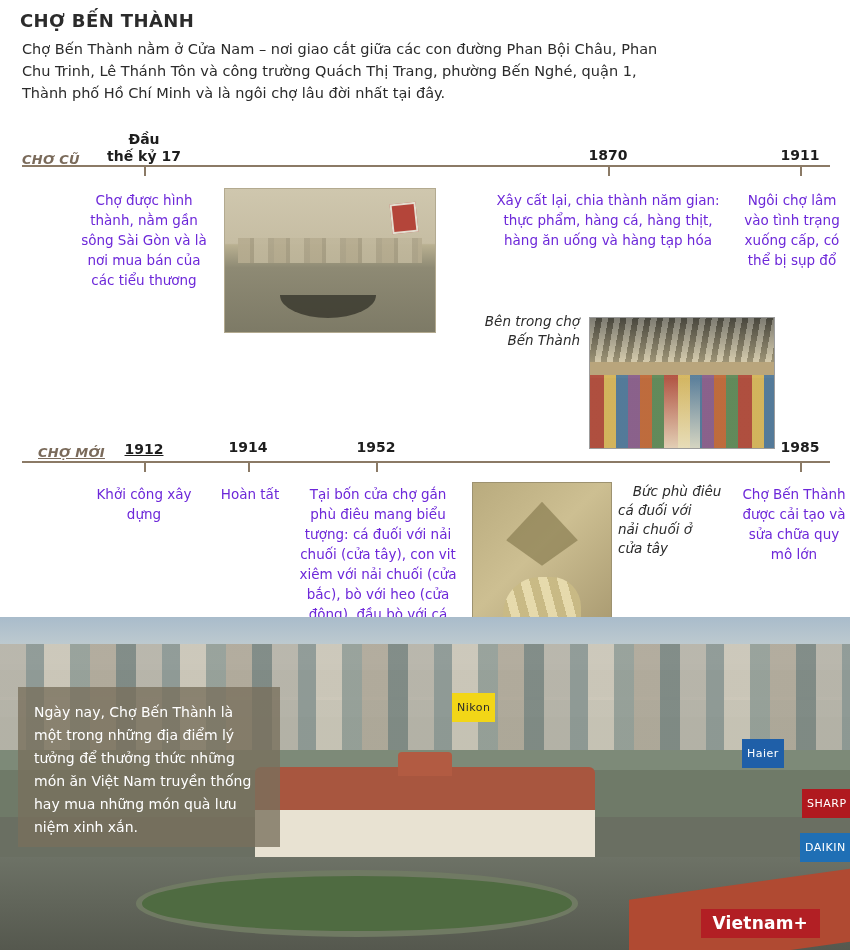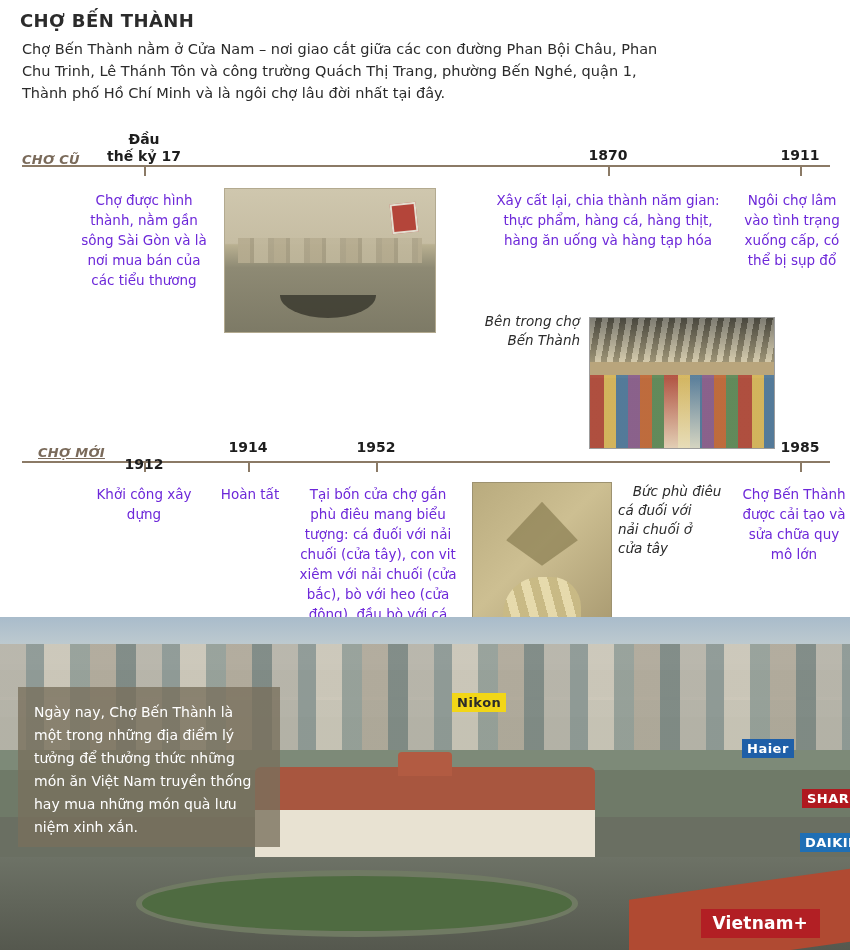--- a/index.html
+++ b/index.html
@@ -164,22 +164,22 @@
     position:absolute; left:0; right:0; top:72%; height:28%;
     background:linear-gradient(to bottom,#6d7266,#55584e);
   }
   .city .redroof {
     position:absolute; right:-2%; top:80%; width:28%; height:22%;
     background:#b04a32; transform:skewY(-8deg);
   }
 
   
   .bb {
-    position:absolute; font-size:13px; font-weight:bold; color:#fff;
-    padding:2px 5px; letter-spacing:.5px;
+    position:absolute; font-size:11px; font-weight:normal; color:#fff;
+    padding:8px 5px; letter-spacing:.5px;
   }
 
   
   .overlay {
     position:absolute; left:18px; top:687px; width:262px; height:160px;
     background:rgba(120,112,92,0.78);
     color:#ffffff;
     padding:14px 16px;
     font-size:14px; line-height:23px;
   }
@@ -233,21 +233,21 @@
   </div>
 
   <div class="tl-label" style="left:38px; top:445px;text-decoration:underline;">CHỢ MỚI</div>
   <div class="tl-line" style="left:22px; top:461px; width:808px;"></div>
 
   <div class="tick" style="left:144px; top:461px;"></div>
   <div class="tick" style="left:248px; top:461px;"></div>
   <div class="tick" style="left:376px; top:461px;"></div>
   <div class="tick" style="left:800px; top:461px;"></div>
 
-  <div class="yr" style="left:84px; top:456px; width:120px;">1912</div>
+  <div class="yr" style="left:84px; top:441px; width:120px;text-decoration:underline;">1912</div>
   <div class="yr" style="left:188px; top:439px; width:120px;">1914</div>
   <div class="yr" style="left:316px; top:439px; width:120px;">1952</div>
   <div class="yr" style="left:740px; top:439px; width:120px;">1985</div>
 
   <div class="blurb" style="left:86px; top:484px; width:116px;">Khởi công xây dựng</div>
   <div class="blurb" style="left:198px; top:484px; width:104px;">Hoàn tất</div>
   <div class="blurb" style="left:296px; top:484px; width:164px;">Tại bốn cửa chợ gắn phù điêu mang biểu tượng: cá đuối với nải chuối (cửa tây), con vit xiêm với nải chuối (cửa bắc), bò với heo (cửa đông), đầu bò với cá chép (cửa nam)</div>
   <div class="blurb" style="left:742px; top:484px; width:104px;">Chợ Bến Thành được cải tạo và sửa chữa quy mô lớn</div>
 
   <div class="photo ph-relief" style="left:472px; top:482px; width:140px; height:190px;">

